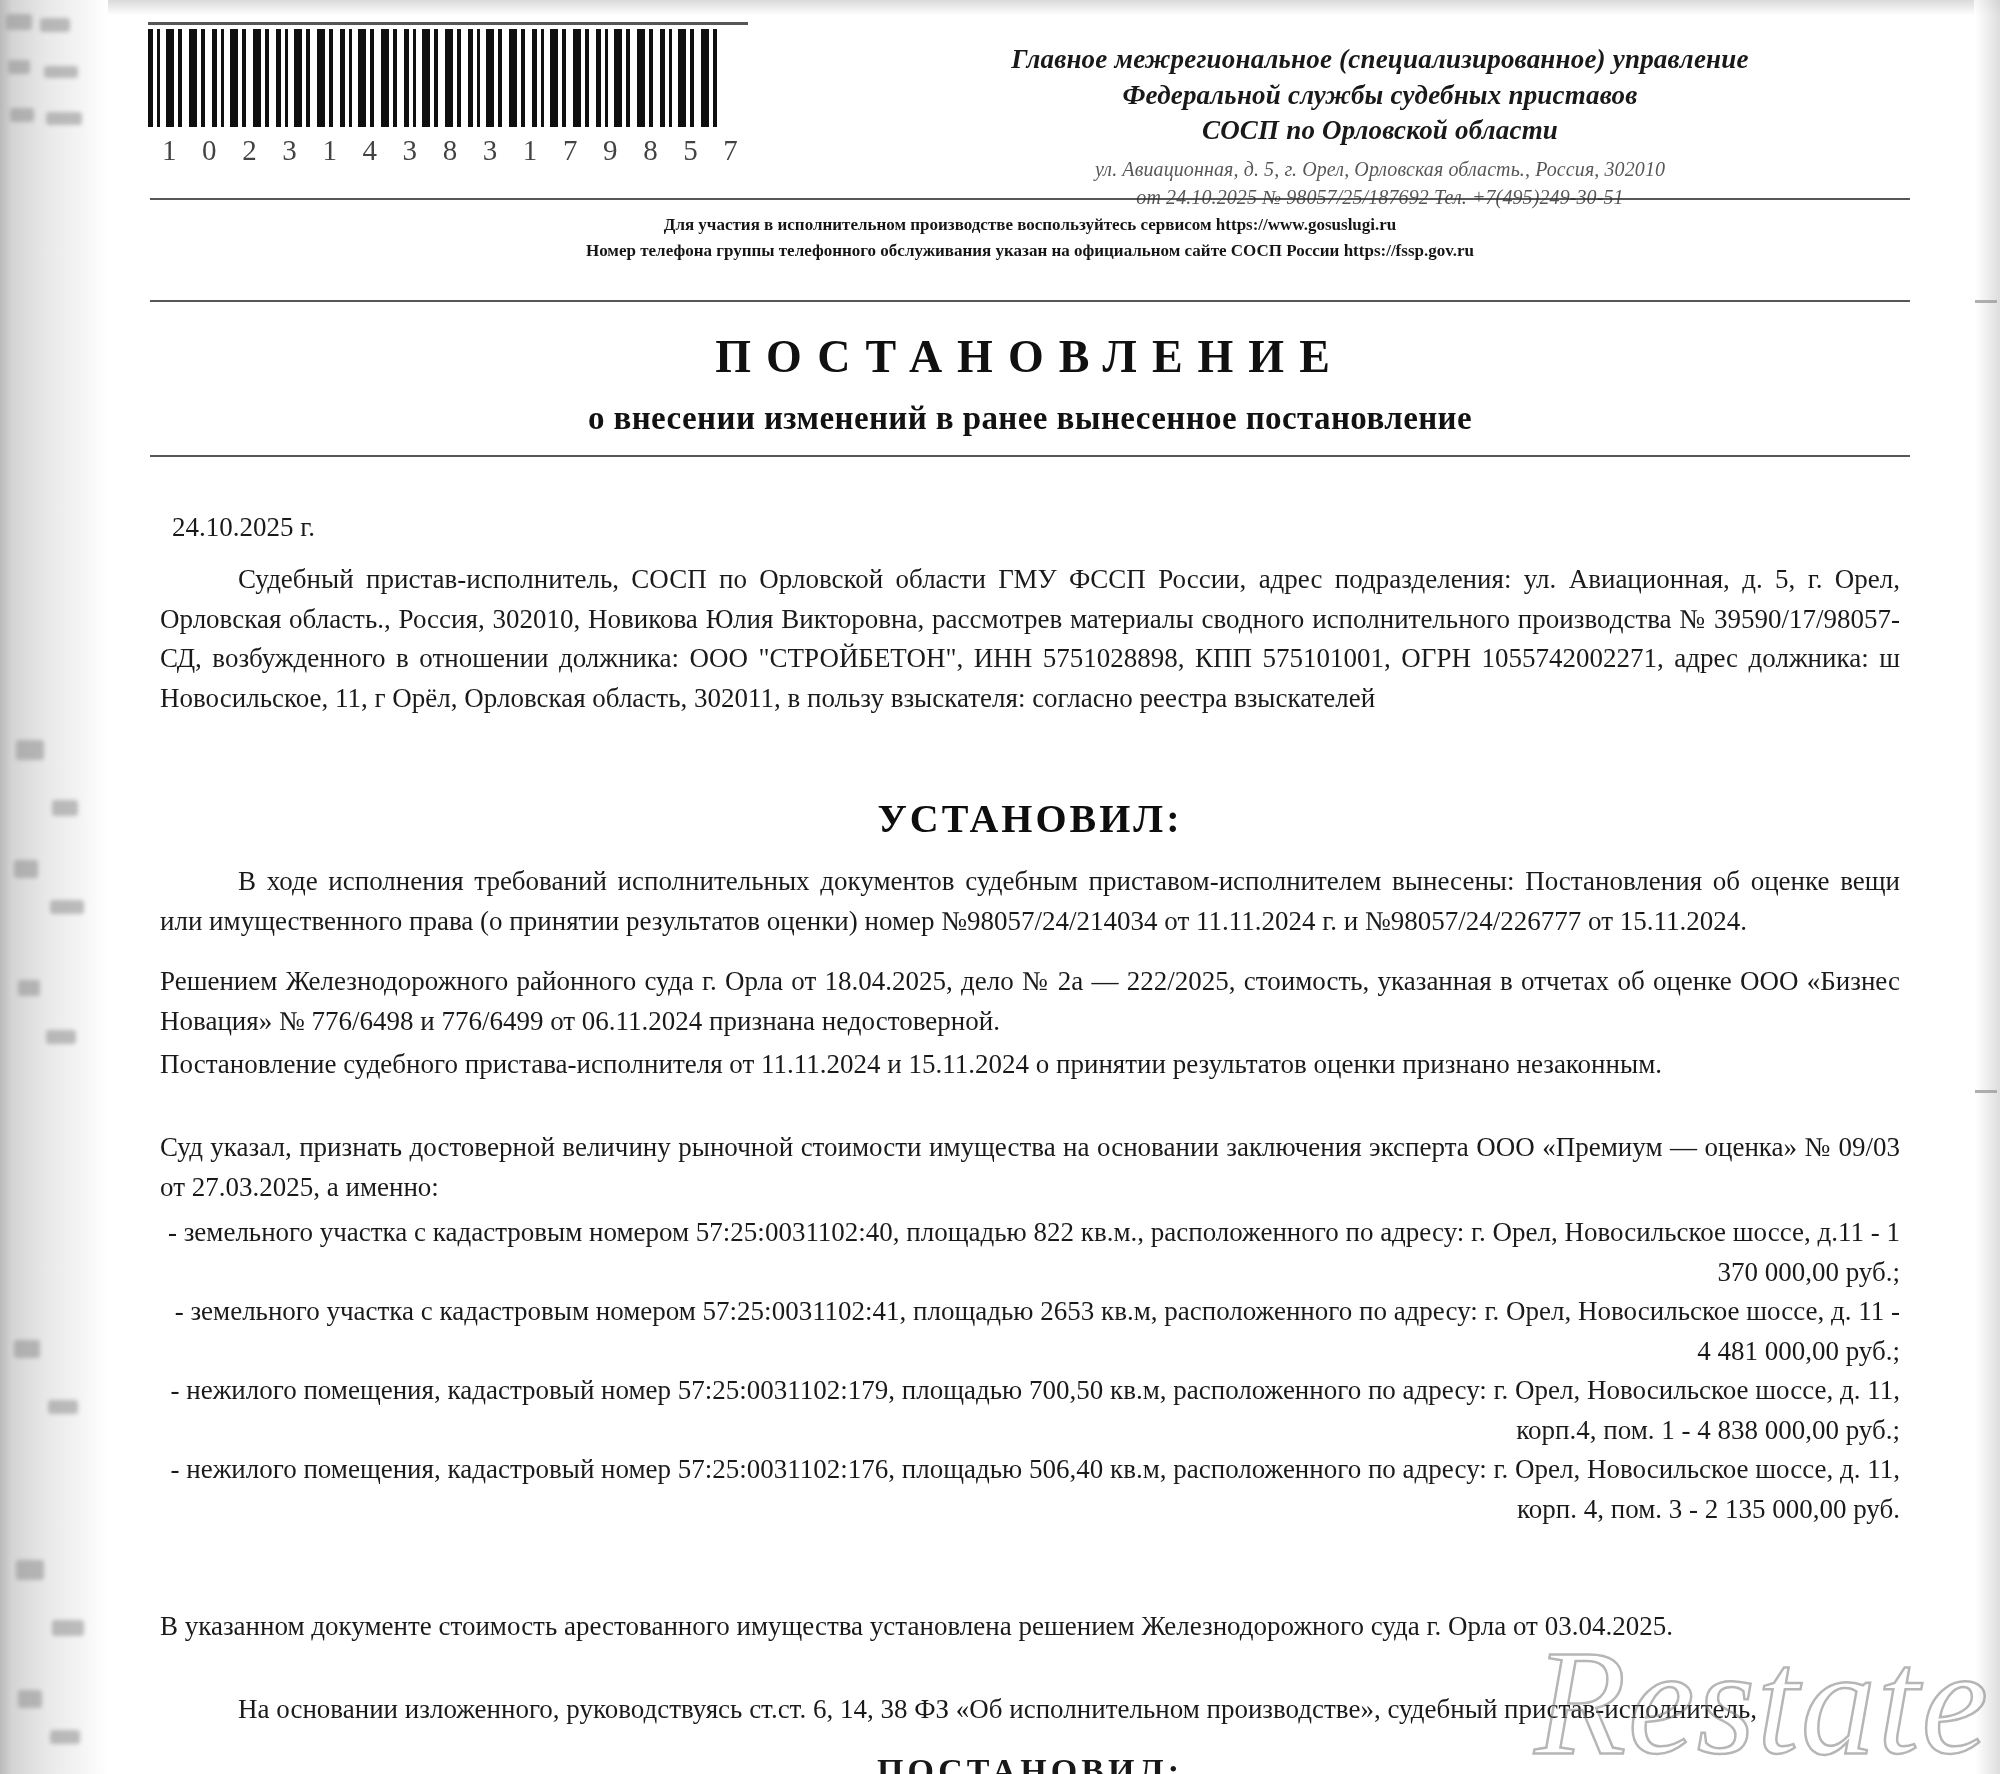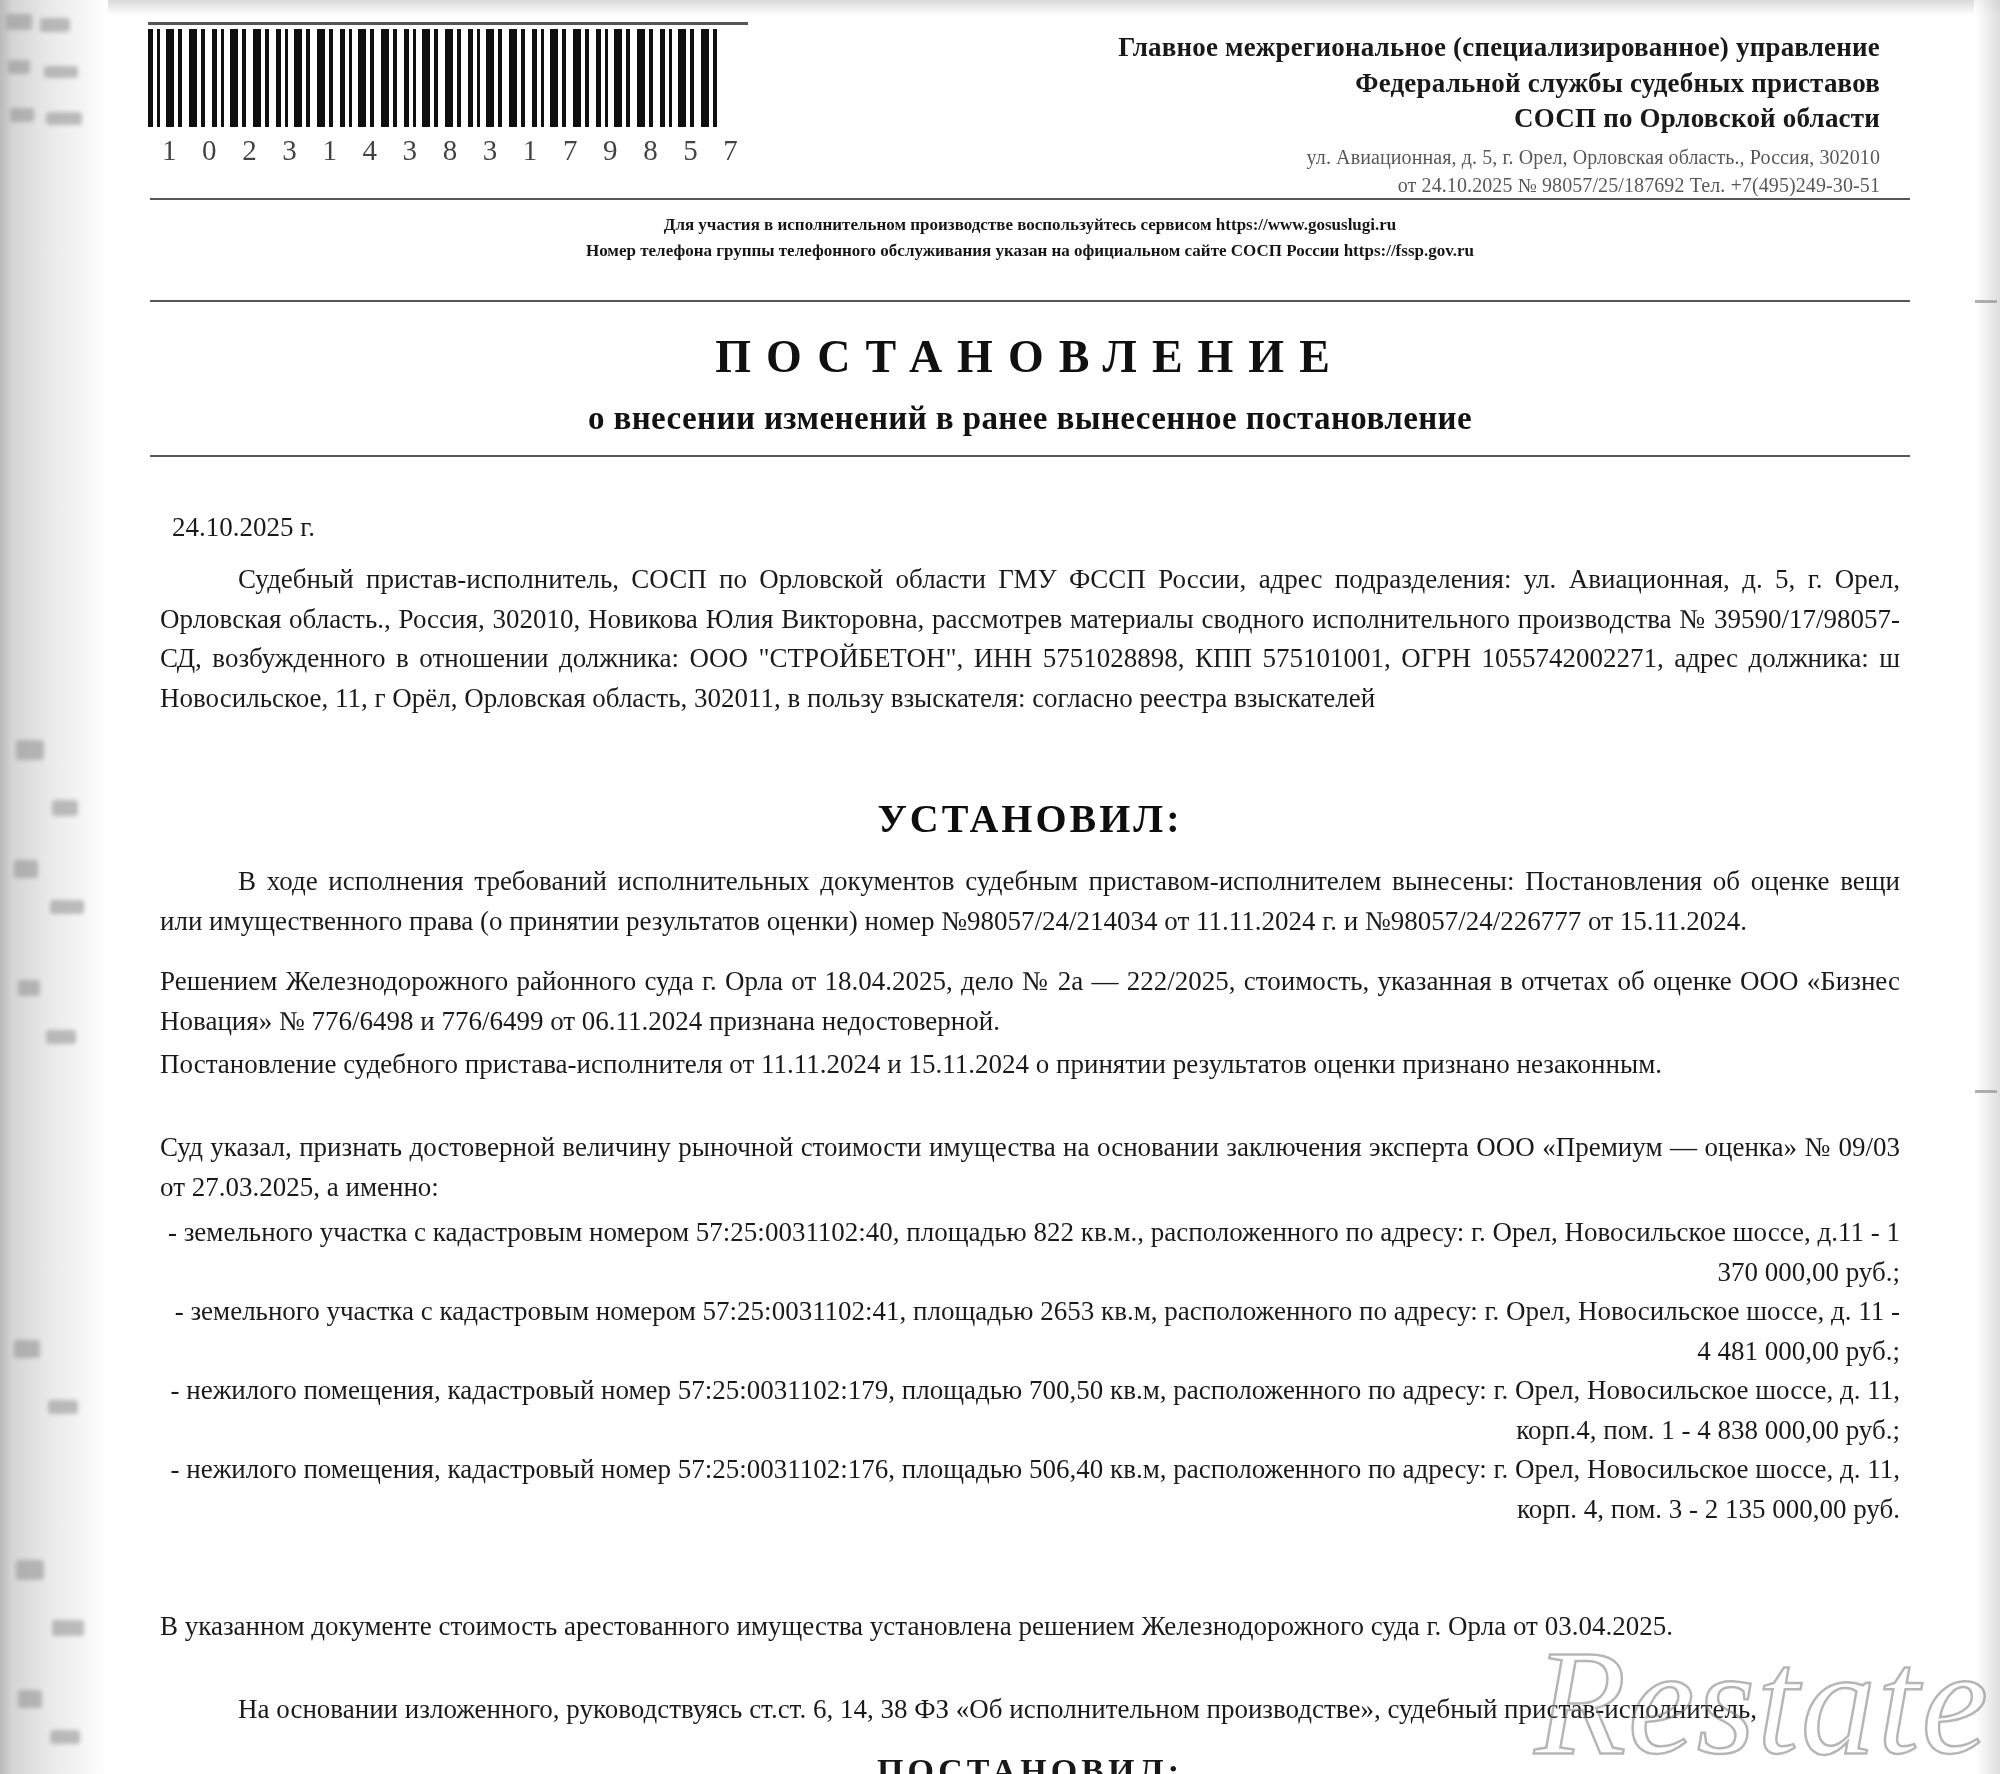--- a/index.html
+++ b/index.html
@@ -87,24 +87,25 @@
     font-size: 29px;
     letter-spacing: 0;
     color: #2b2b2b;
     padding-left: 14px;
     box-sizing: border-box;
     opacity: .88;
   }
 
   .org-block {
     position: absolute;
-    left: 880px; top: 30px;
+    left: 880px; top: 42px;
     width: 1000px;
-    text-align: right;
+    text-align: center;
     line-height: 1.32;
+    font-style: italic;
   }
   .org-line {
     font-weight: 700;
     font-size: 27px;
     letter-spacing: .2px;
     color: #1b1b1b;
   }
   .org-addr {
     font-size: 20px;
     color: #4a4a4a;

